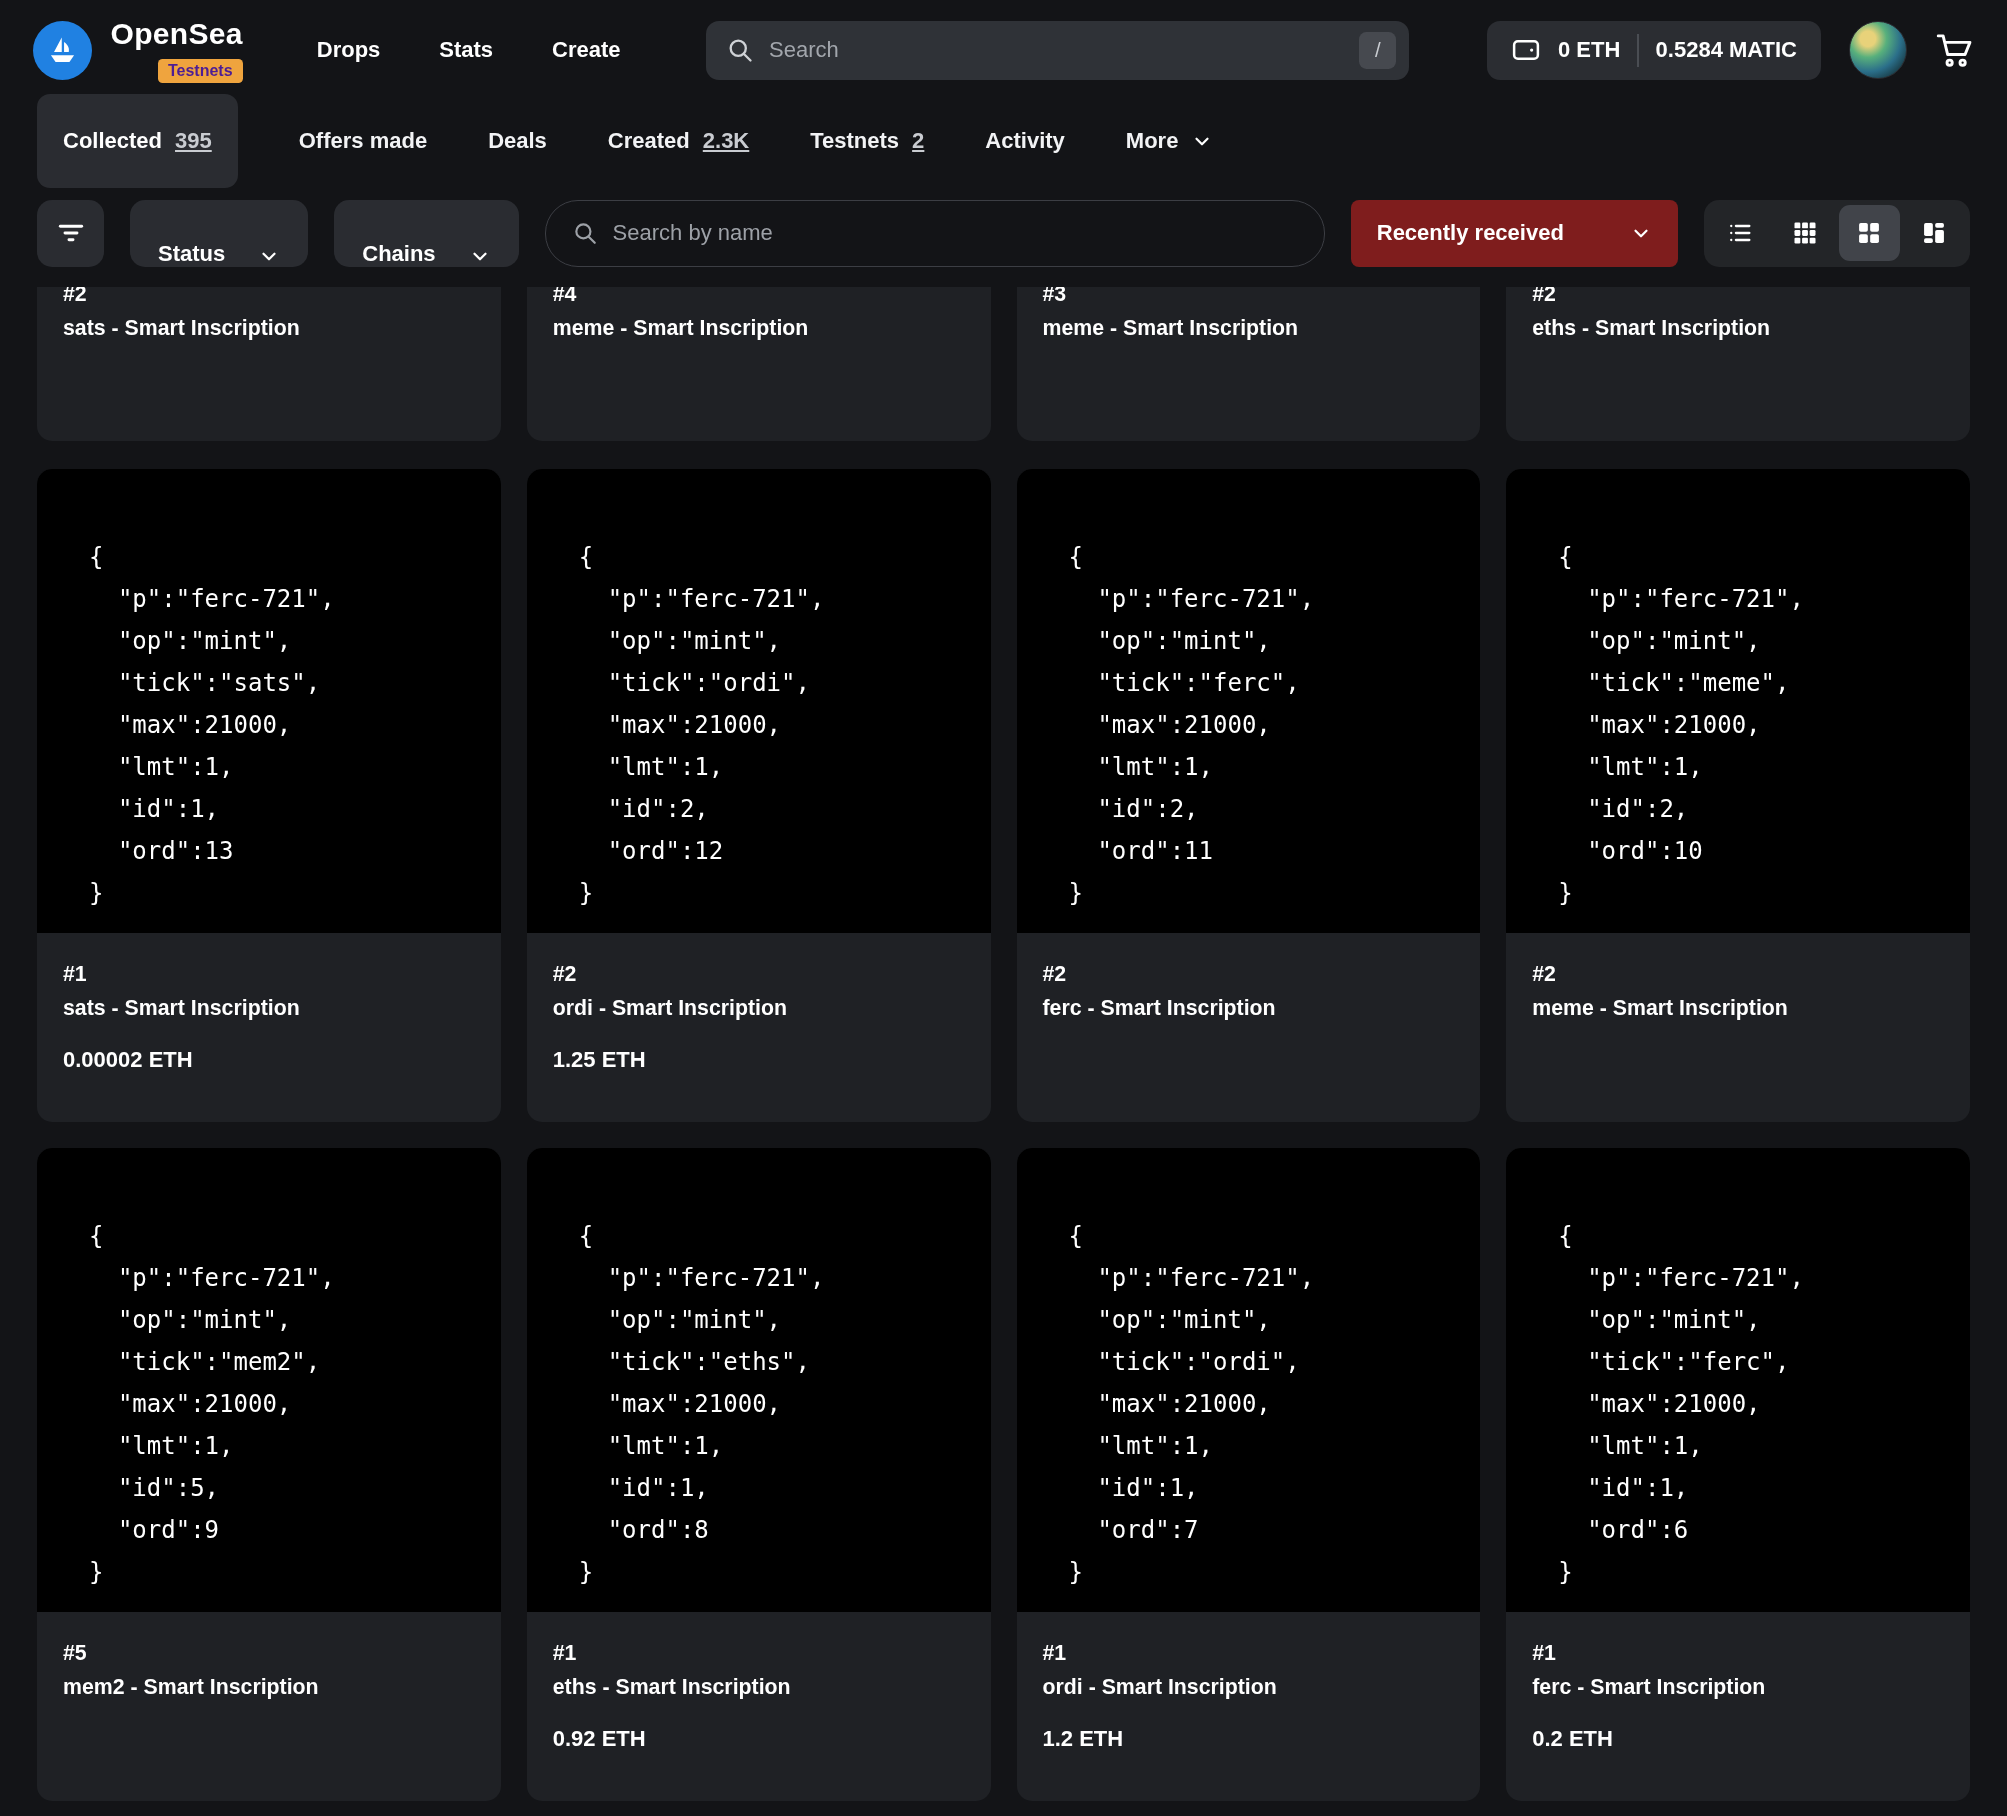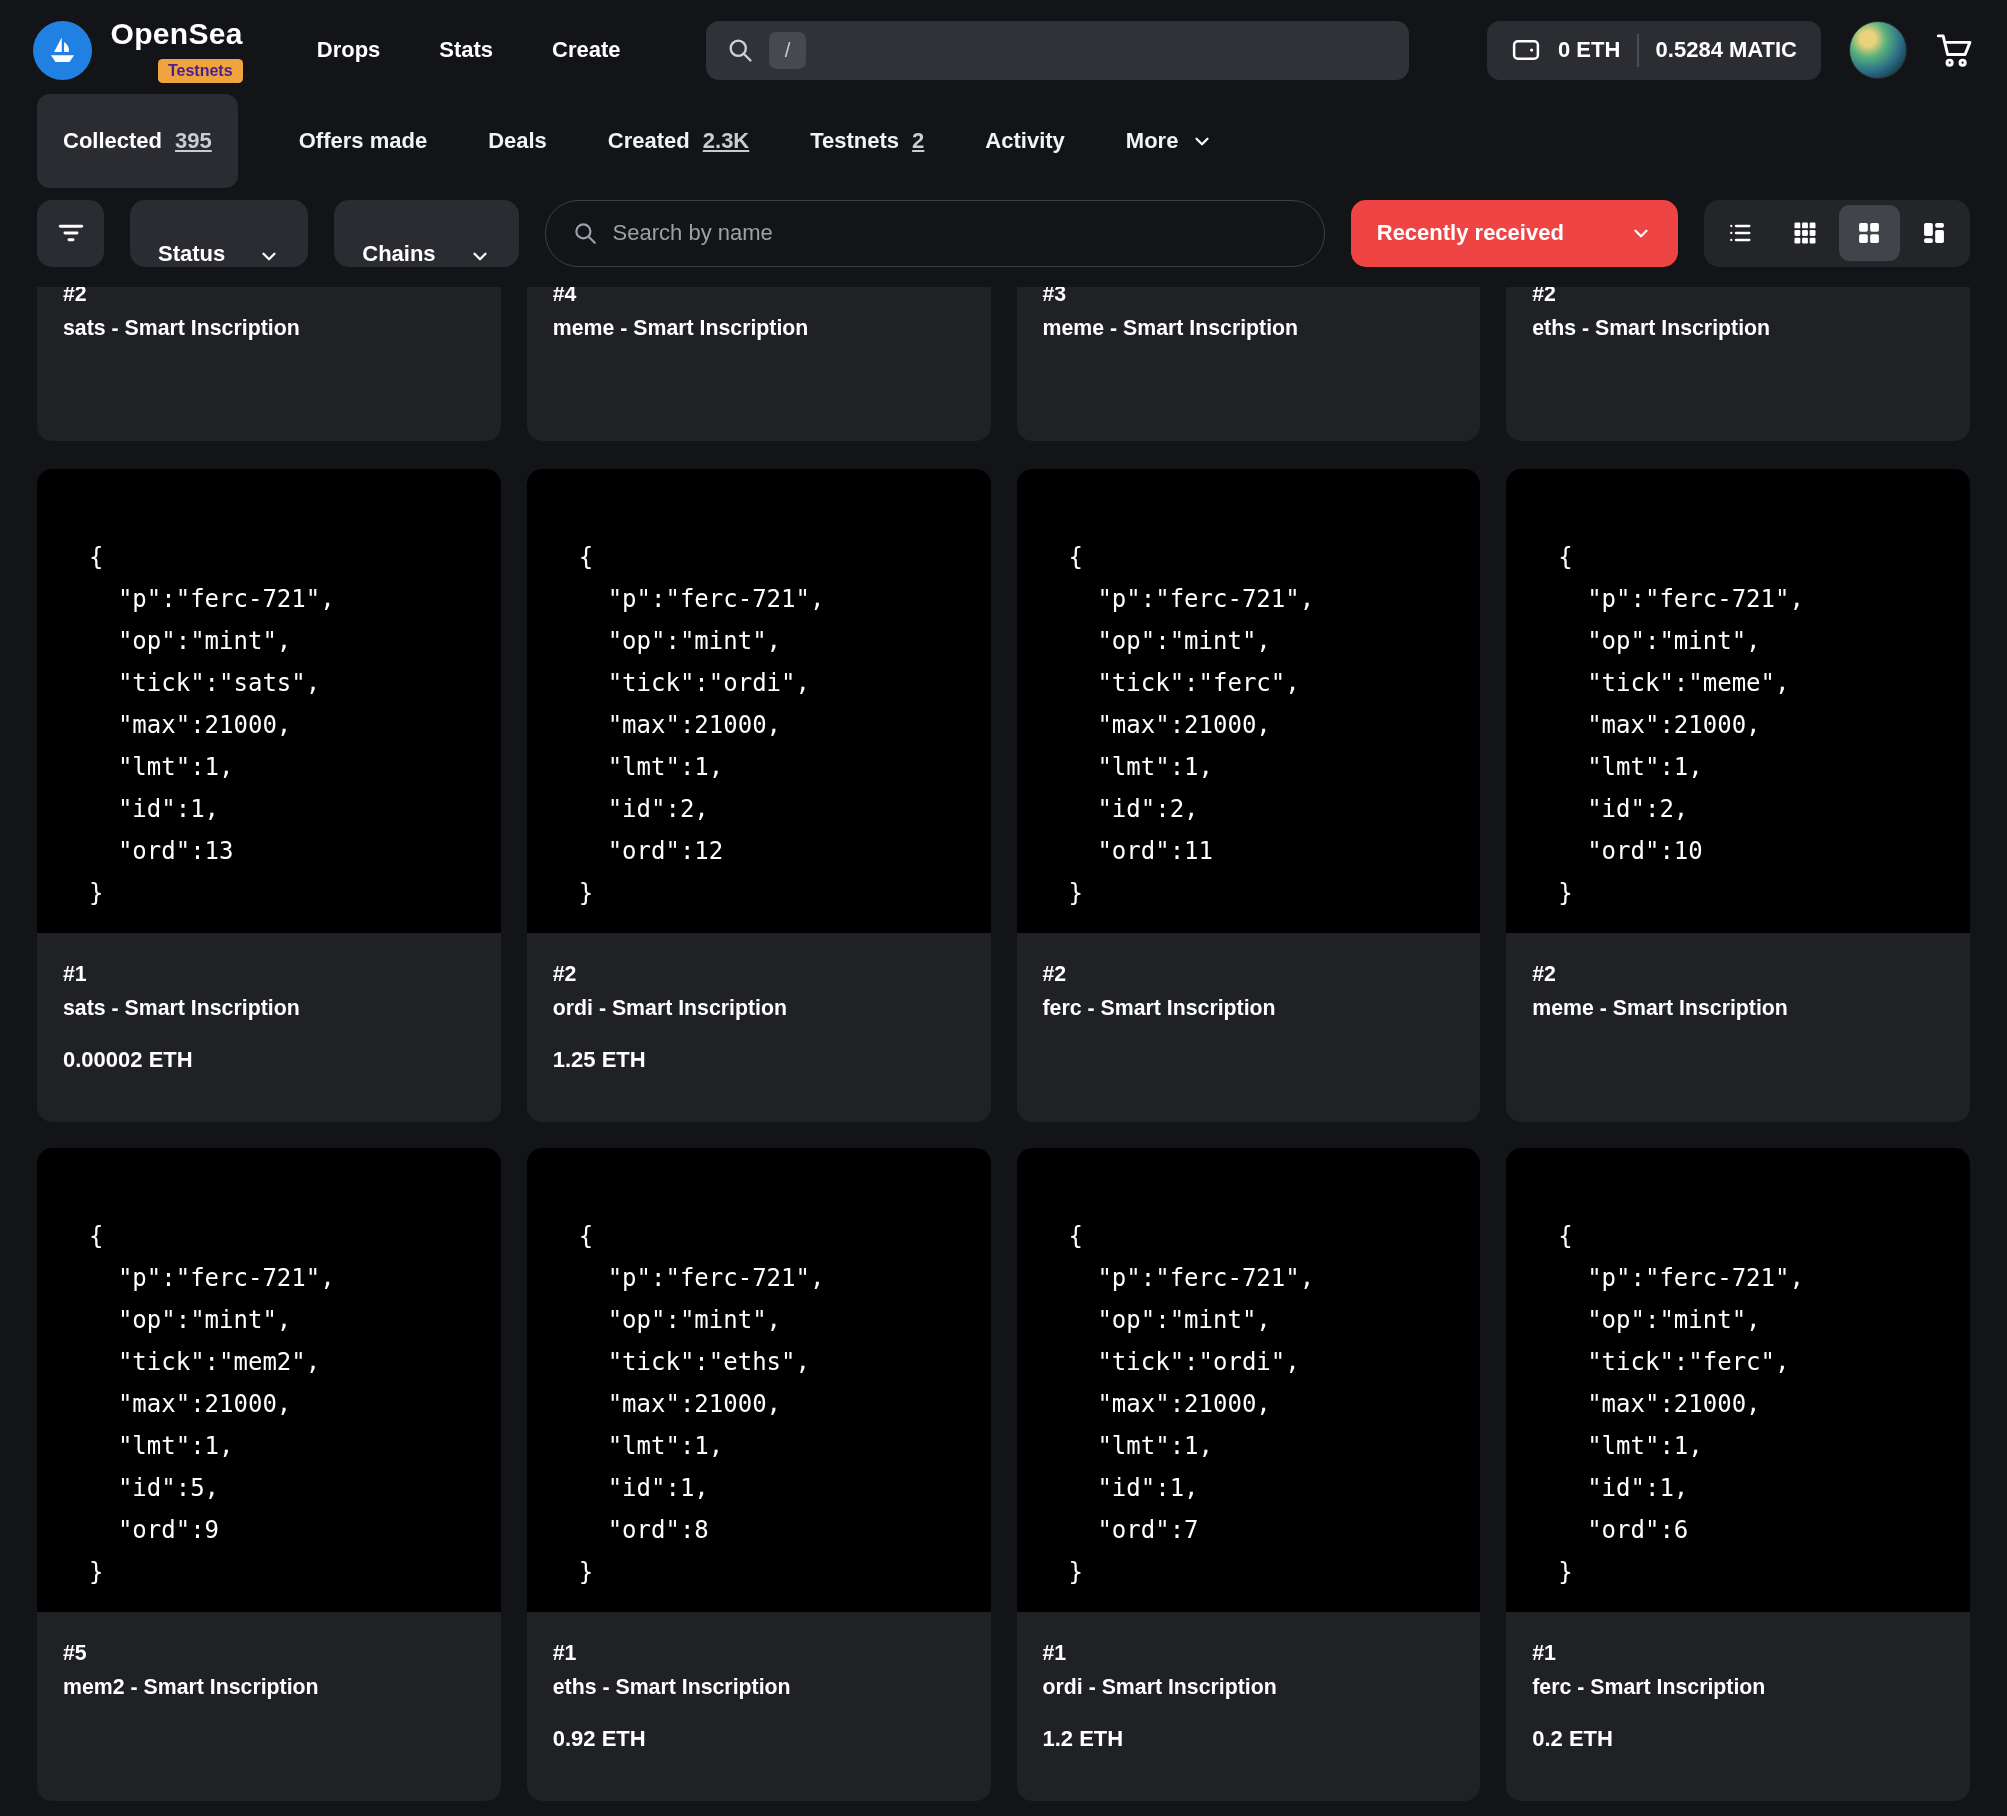--- a/index.html
+++ b/index.html
@@ -71,21 +71,21 @@
   .name-search {
     flex:1; height:67px; border:1.9px solid #3c3e44; border-radius:33px;
     display:flex; align-items:center; gap:15px; padding:0 26px; background:transparent;
   }
   .name-search input {
     flex:1; background:transparent; border:none; outline:none; color:#e5e5e5;
     font-size:22px; font-family:"Liberation Sans", sans-serif;
   }
   .name-search input::placeholder { color:#9da1a7; }
   .sort-btn {
-    width:327px; height:67px; border-radius:15px; background:#ef4444; flex:none;
+    width:327px; height:67px; border-radius:8px; background:#7f1d1d; flex:none;
     display:flex; align-items:center; justify-content:space-between; padding:0 26px;
     font-weight:bold; font-size:22px; cursor:pointer;
   }
   .view-toggle {
     height:67px; border-radius:15px; background:#232528; flex:none;
     display:flex; align-items:center; padding:5.6px; gap:3.7px;
   }
   .view-seg { width:61px; height:56px; border-radius:11px; display:flex;
               align-items:center; justify-content:center; cursor:pointer; }
   .view-seg.active { background:#41444a; }
@@ -131,20 +131,21 @@
   <nav class="main-nav">
     <span>Drops</span>
     <span>Stats</span>
     <span>Create</span>
   </nav>
   <div class="search-global">
     <svg width="28" height="28" viewBox="0 0 24 24" fill="none" stroke="#cfd2d6" stroke-width="2" stroke-linecap="round">
       <circle cx="10.5" cy="10.5" r="6.5"></circle>
         <line x1="15.6" y1="15.6" x2="21" y2="21"></line>
     </svg>
+    <input type="text" placeholder="Search" style="">
     <span class="kbd">/</span>
   </div>
   <div class="wallet">
     <svg width="30" height="30" viewBox="0 0 24 24" fill="none" stroke="#ffffff" stroke-width="2">
       <rect x="2.5" y="5" width="19" height="14" rx="3"></rect>
         <circle cx="16.5" cy="12" r="1.3" fill="#ffffff" stroke="none"></circle>
     </svg>
     <span>0 ETH</span>
     <span class="divider"></span>
     <span>0.5284 MATIC</span>

